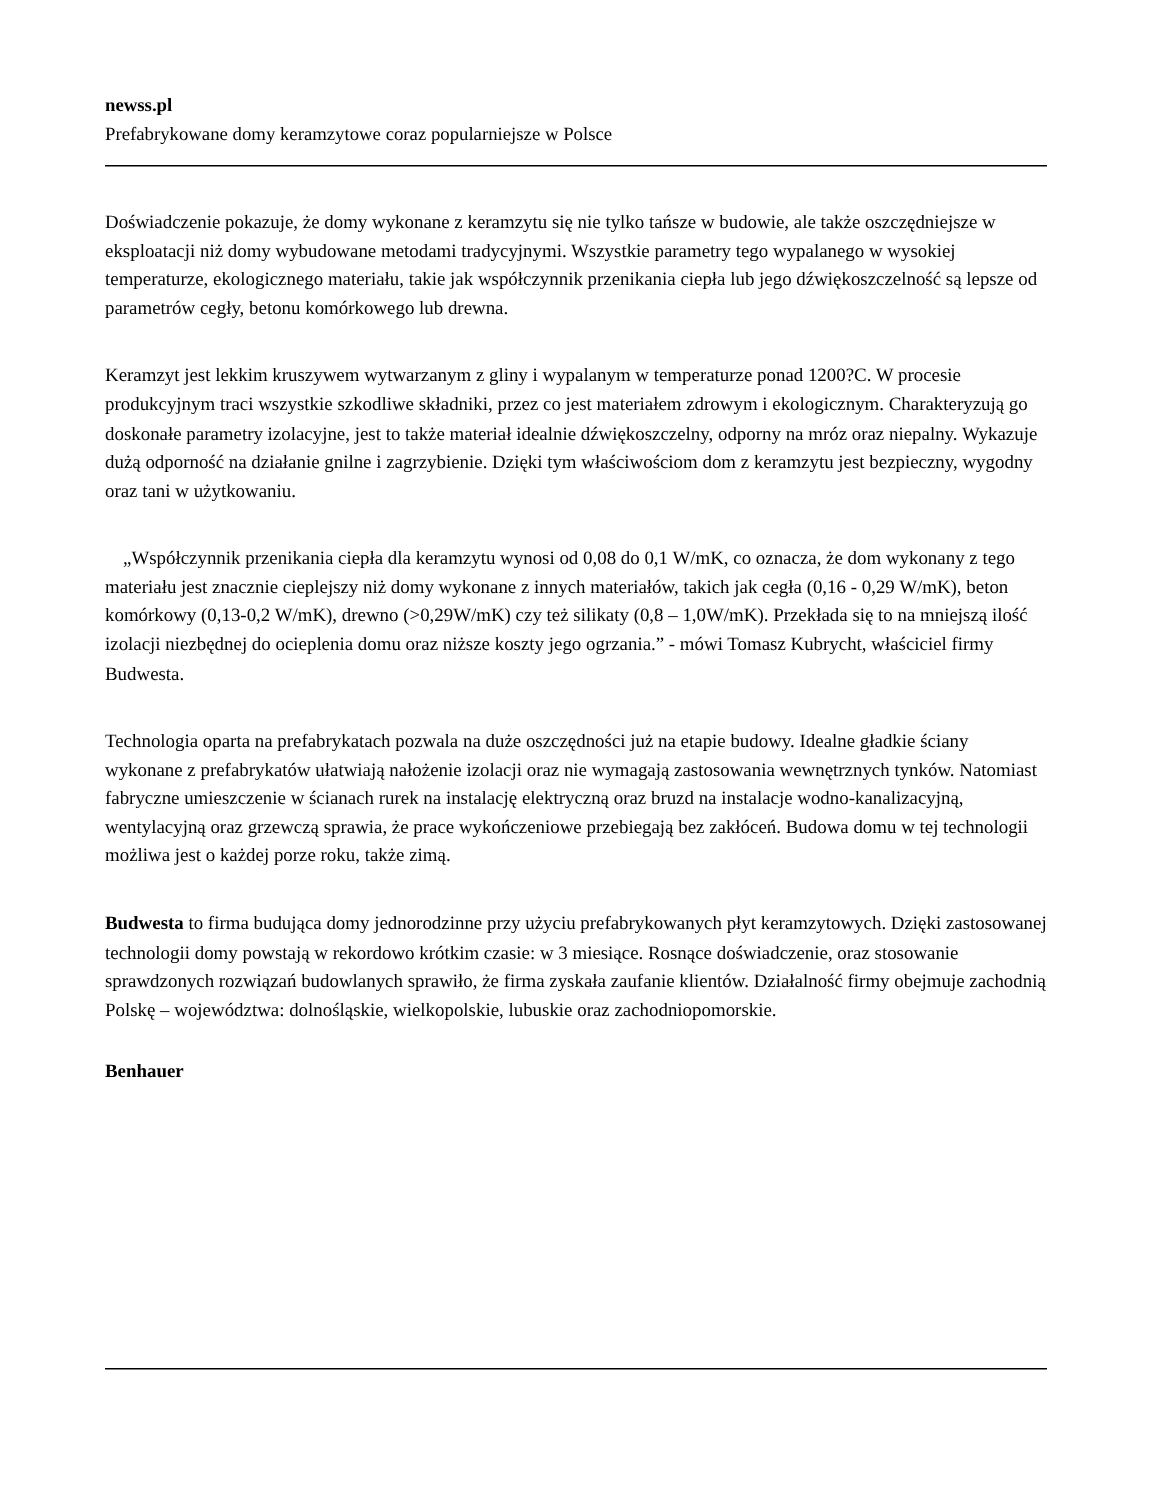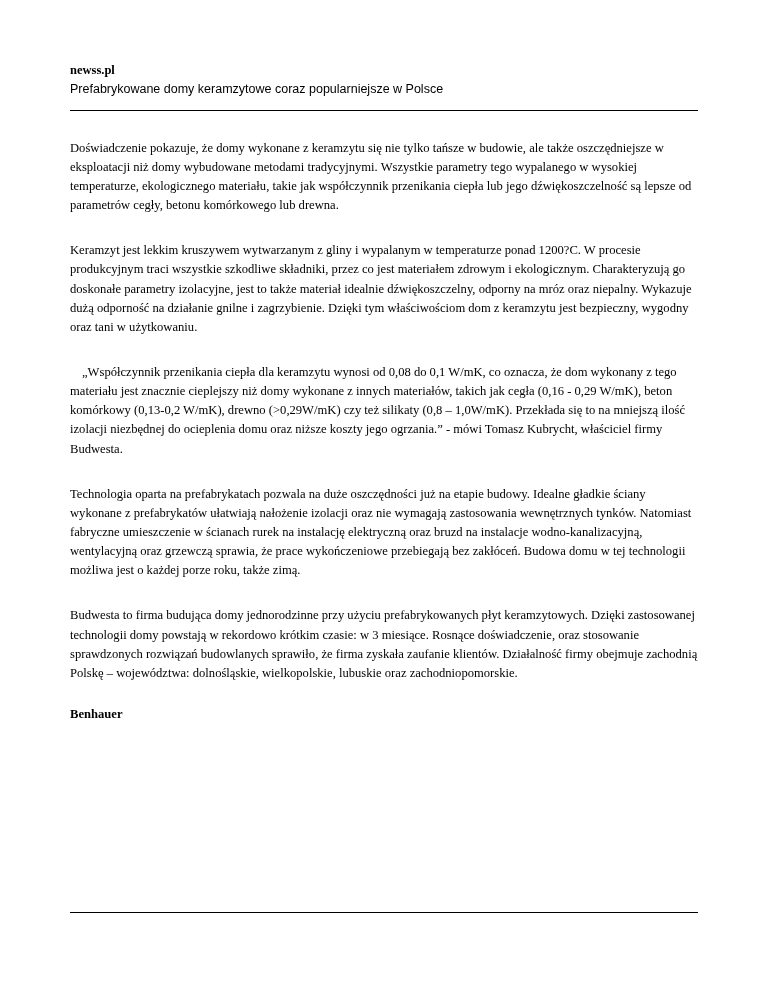--- a/index.html
+++ b/index.html
@@ -28,21 +28,21 @@
     width: 628px;
   }
   .site-title {
     font-family: "Liberation Serif", serif;
     font-size: 12.5px;
     font-weight: bold;
     line-height: 1.35;
     margin: 0 0 2px 0;
   }
   .subtitle {
-    font-family: Liberation Sans, sans-serif;
+    font-family: Liberation Serif, serif;
     font-size: 12.5px;
     font-weight: normal;
     line-height: 1.35;
     margin: 0;
   }
   .rule-top {
     margin-top: 12px;
     border-top: 1.2px solid #000000;
     width: 628px;
     height: 0;
@@ -59,21 +59,21 @@
   .para-first {
     margin-top: 28px;
   }
   .para-gap-large {
     margin-top: 26px;
   }
   .indent {
     text-indent: 12px;
   }
   .bold {
-    font-weight: normal;
+    font-weight: bold;
   }
   .signature {
     font-weight: bold;
     font-size: 12.6px;
     margin-top: 24px;
   }
   .footer-rule {
     position: absolute;
     left: 70px;
     top: 912px;

